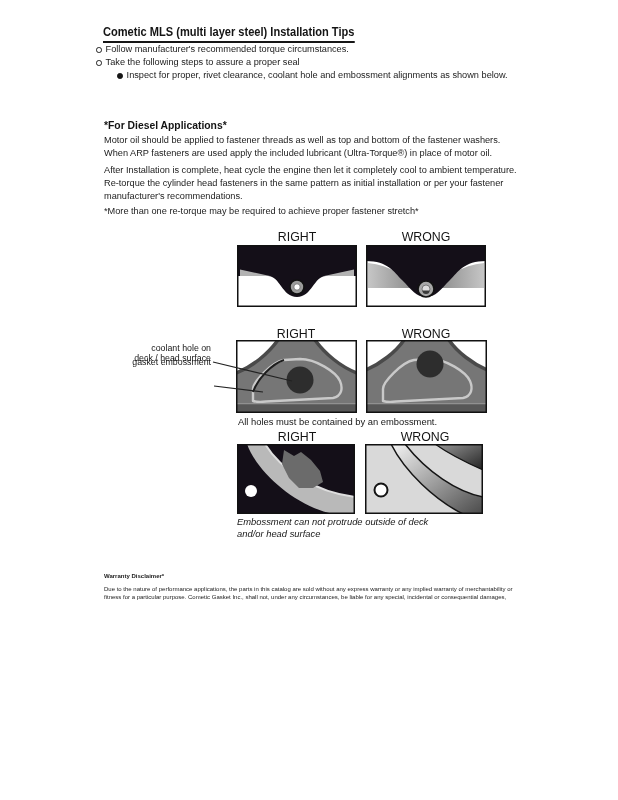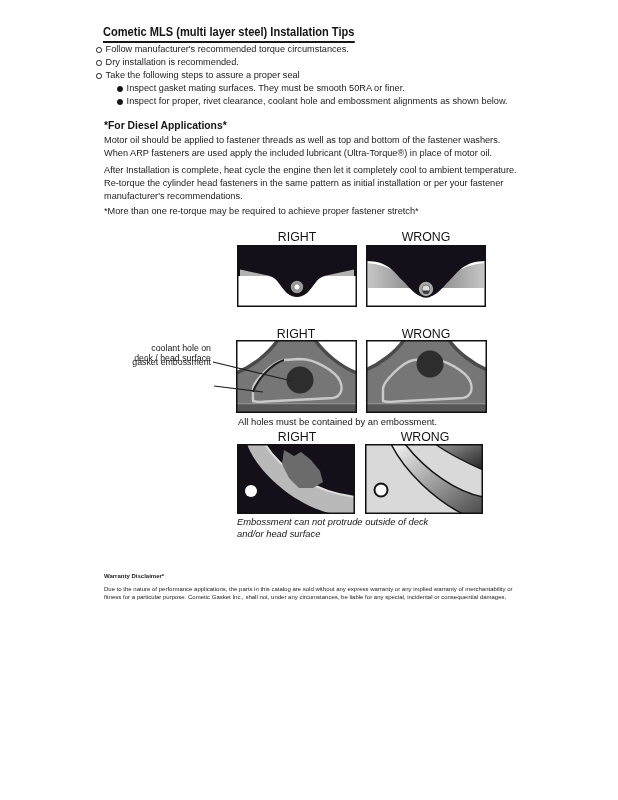--- a/index.html
+++ b/index.html
@@ -50,29 +50,21 @@
 
   <div class="title">Cometic MLS (multi layer steel) Installation Tips</div>
 
   <div class="bullets">
     <div class="b-row">
       <span class="b-marker"></span>
       <span>Follow manufacturer's recommended torque circumstances.</span>
     </div>
     <div class="b-row">
       <span class="b-marker"></span>
-      <span>Dry installation is recommended.</span>
-    </div>
-    <div class="b-row">
-      <span class="b-marker"></span>
       <span>Take the following steps to assure a proper seal</span>
-    </div>
-    <div class="b-row sub">
-      <span class="b-marker"></span>
-      <span>Inspect gasket mating surfaces.  They must be smooth 50RA or finer.</span>
     </div>
     <div class="b-row sub">
       <span class="b-marker"></span>
       <span>Inspect for proper, rivet clearance, coolant hole and embossment alignments as shown below.</span>
     </div>
   </div>
 
   <div class="diesel-heading">*For Diesel Applications*</div>
   <div class="para p1">Motor oil should be applied to fastener threads as well as top and bottom of the fastener washers. When ARP fasteners are used apply the included lubricant (Ultra-Torque®) in place of motor oil.</div>
   <div class="para note">*More than one re-torque may be required to achieve proper fastener stretch*</div>

